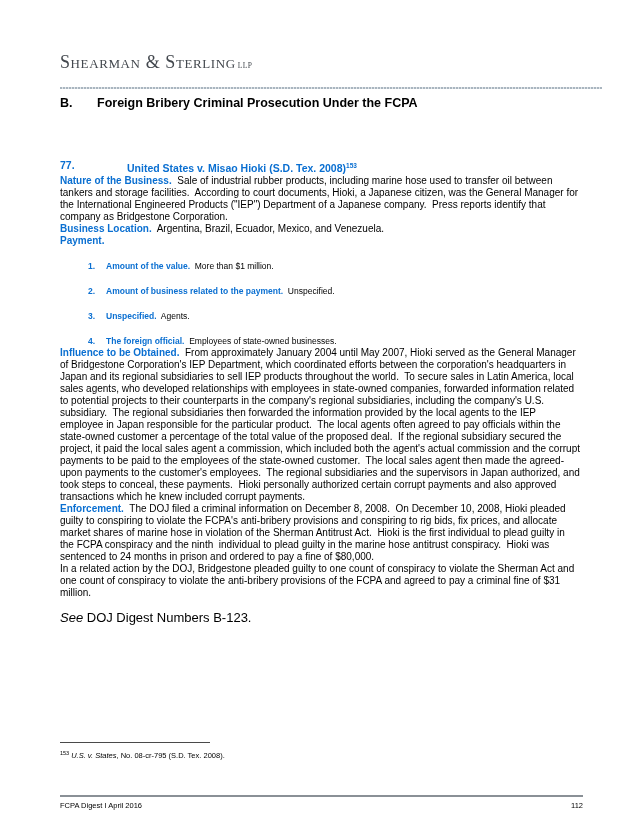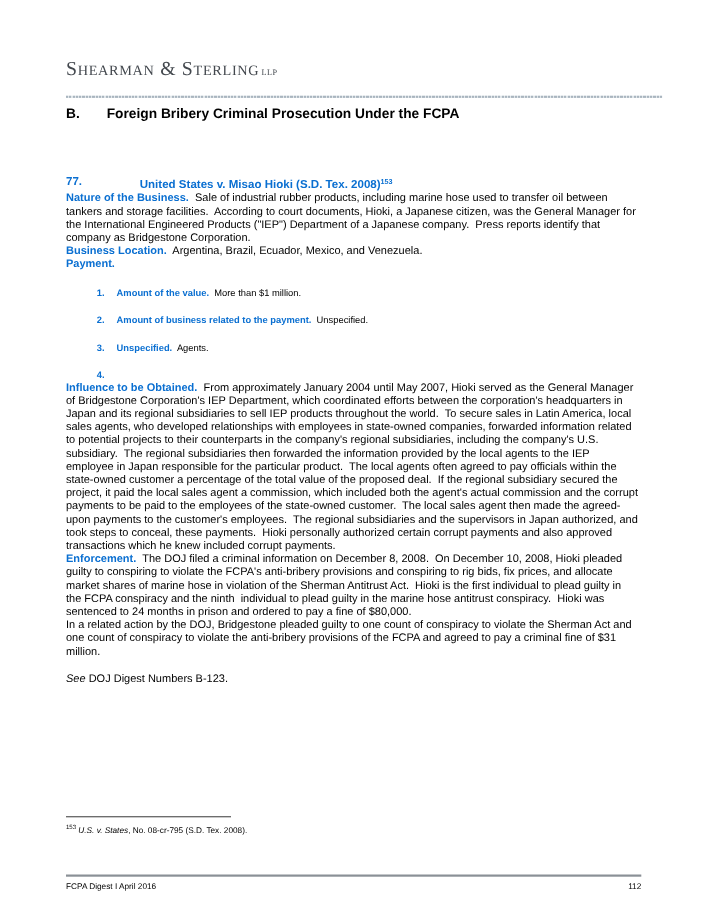--- a/index.html
+++ b/index.html
@@ -48,21 +48,21 @@
   .label { font-weight:bold; color:#0a6fd1; }
 
   .plist { margin:0; }
   .pitem {
     display:flex; margin-top:13px;
     font-size:8.5px; line-height:12px;
     white-space:pre-wrap;
   }
   .pitem .num { margin-left:28px; width:18px; flex:none; font-weight:bold; color:#0a6fd1; }
 
-  .see-note { margin-top:14px; font-size:10px; line-height:10px; white-space:pre-wrap; }
+  .see-note { margin-top:14px; font-size:13px; line-height:10px; white-space:pre-wrap; }
 
   .footnote-block { position:absolute; left:60px; top:742px; width:420px; font-size:7.5px; line-height:10px; }
   .fn-rule { width:150px; height:1px; background:#4a4a4a; margin-bottom:5px; }
   .footnote sup { font-size:5.5px; vertical-align:3px; margin-right:2px; }
 
   .footer { position:absolute; left:60px; right:57px; top:795px; }
   .footer-rule { height:2px; background:#8a9096; }
   .footer-row { display:flex; justify-content:space-between; margin-top:4px; font-size:7.5px; line-height:9px; color:#000; }
 </style>
 </head>
@@ -99,20 +99,21 @@
       <div class="pitem">
         <span class="num">2.</span>
         <span><span class="label">Amount of business related to the payment.</span><span>  Unspecified.</span></span>
       </div>
       <div class="pitem">
         <span class="num">3.</span>
         <span><span class="label">Unspecified.</span><span>  Agents.</span></span>
       </div>
       <div class="pitem">
         <span class="num">4.</span>
+        <span><span class="label">The foreign official.</span><span>  Employees of state-owned businesses.</span></span>
       </div>
     </div>
 
     <div class="para"><span class="label">Influence to be Obtained.</span><span>  From approximately January 2004 until May 2007, Hioki served as the General Manager of Bridgestone Corporation's IEP Department, which coordinated efforts between the corporation's headquarters in Japan and its regional subsidiaries to sell IEP products throughout the world.  To secure sales in Latin America, local sales agents, who developed relationships with employees in state-owned companies, forwarded information related to potential projects to their counterparts in the company's regional subsidiaries, including the company's U.S. subsidiary.  The regional subsidiaries then forwarded the information provided by the local agents to the IEP employee in Japan responsible for the particular product.  The local agents often agreed to pay officials within the state-owned customer a percentage of the total value of the proposed deal.  If the regional subsidiary secured the project, it paid the local sales agent a commission, which included both the agent's actual commission and the corrupt payments to be paid to the employees of the state-owned customer.  The local sales agent then made the agreed-upon payments to the customer's employees.  The regional subsidiaries and the supervisors in Japan authorized, and took steps to conceal, these payments.  Hioki personally authorized certain corrupt payments and also approved transactions which he knew included corrupt payments.</span></div>
 
     <div class="para"><span class="label">Enforcement.</span><span>  The DOJ filed a criminal information on December 8, 2008.  On December 10, 2008, Hioki pleaded guilty to conspiring to violate the FCPA's anti-bribery provisions and conspiring to rig bids, fix prices, and allocate market shares of marine hose in violation of the Sherman Antitrust Act.  Hioki is the first individual to plead guilty in the FCPA conspiracy and the ninth  individual to plead guilty in the marine hose antitrust conspiracy.  Hioki was sentenced to 24 months in prison and ordered to pay a fine of $80,000.</span></div>
 
     <div class="para"><span>In a related action by the DOJ, Bridgestone pleaded guilty to one count of conspiracy to violate the Sherman Act and one count of conspiracy to violate the anti-bribery provisions of the FCPA and agreed to pay a criminal fine of $31 million.</span></div>
 
     <div class="see-note"><i>See</i><span> DOJ Digest Numbers B-123.</span></div>

